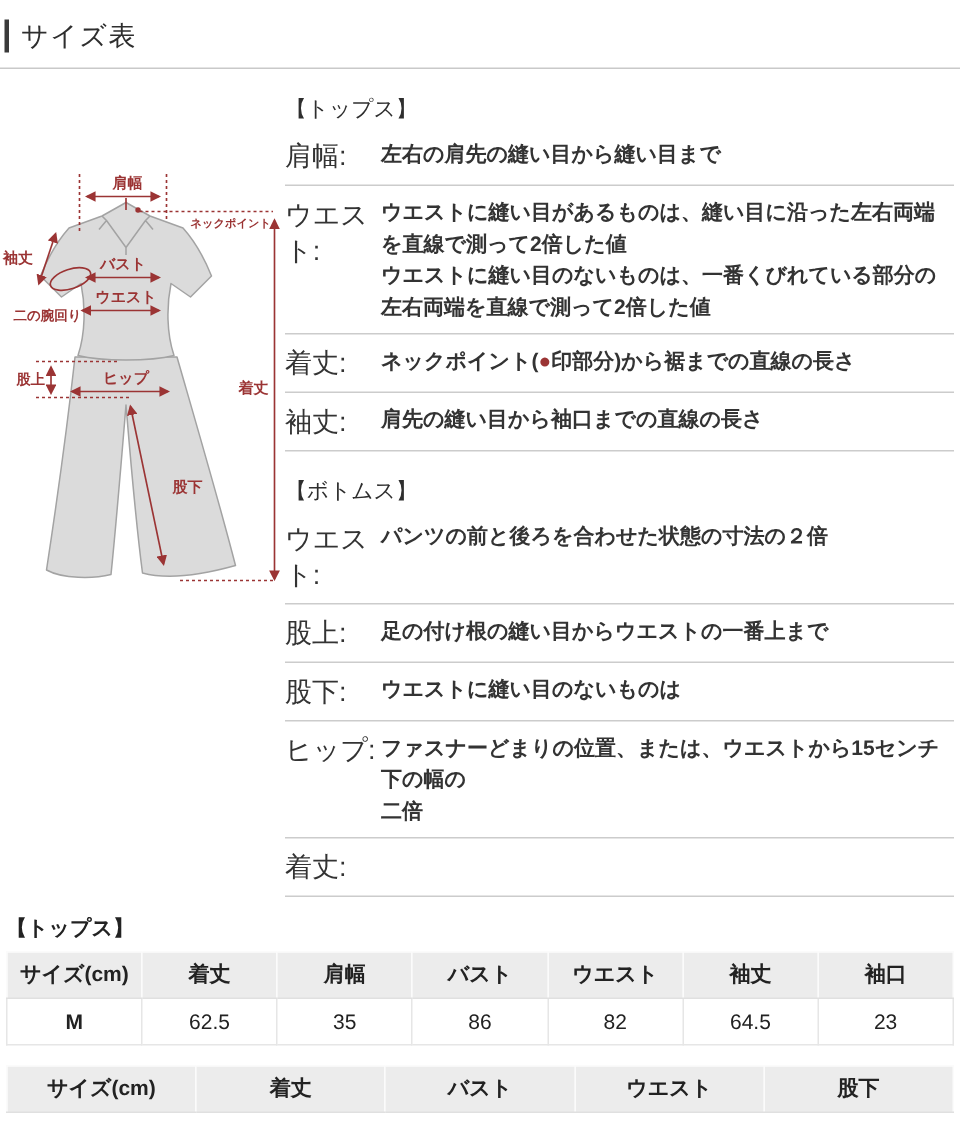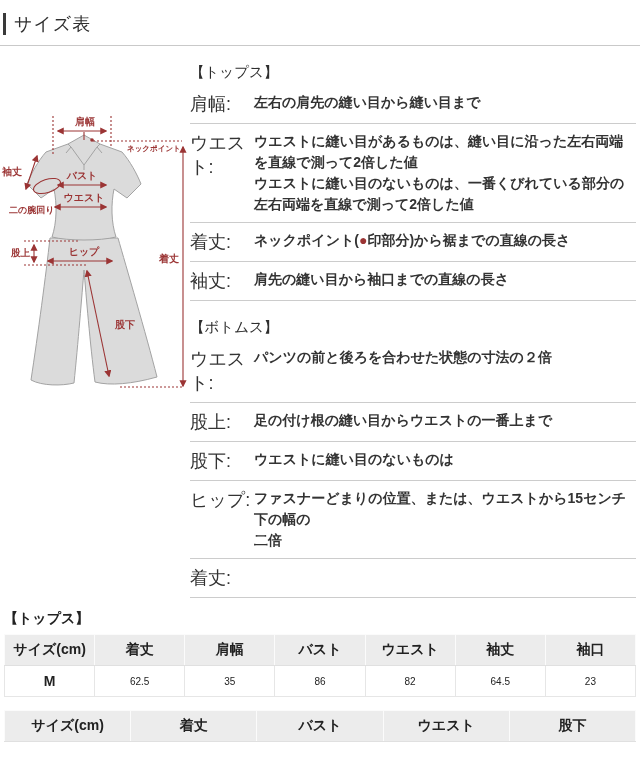--- a/index.html
+++ b/index.html
@@ -23,21 +23,21 @@
   .def-term { flex:0 0 64px; font-size:18px; color:#333; }
   .def-desc { flex:1; font-size:14px; line-height:21px; color:#333; white-space:pre-line;font-weight:bold; }
   .red-dot { color:#9b3434; }
 
   
   .tables { padding:0 4px; }
   .tbl-heading { font-size:14px; font-weight:bold; color:#222; margin-top:12px; }
   table { width:100%; border-collapse:collapse; table-layout:fixed; margin-top:6px; }
   th, td { height:31px; text-align:center; vertical-align:middle; }
   th { background:#ececec; font-size:14px; font-weight:bold; color:#222; border:1px solid #fbfbfb; border-bottom:1px solid #e0e0e0;margin-top:27px; }
-  td { background:#fff; font-size:10px; font-weight:normal; color:#222; border:1px solid #e6e6e6; }
+  td { background:#fff; font-size:14px; font-weight:normal; color:#222; border:1px solid #e6e6e6; }
   td.size-cell { font-weight:bold; font-size:14px; }
   table { border:1px solid #e2e2e2; }
   .tbl-all { margin-bottom:0; }
   .gap18 { height:7px; }
 
   
   .an-label { fill:#9b3434; font-weight:bold; }
 </style>
 </head>
 <body>

